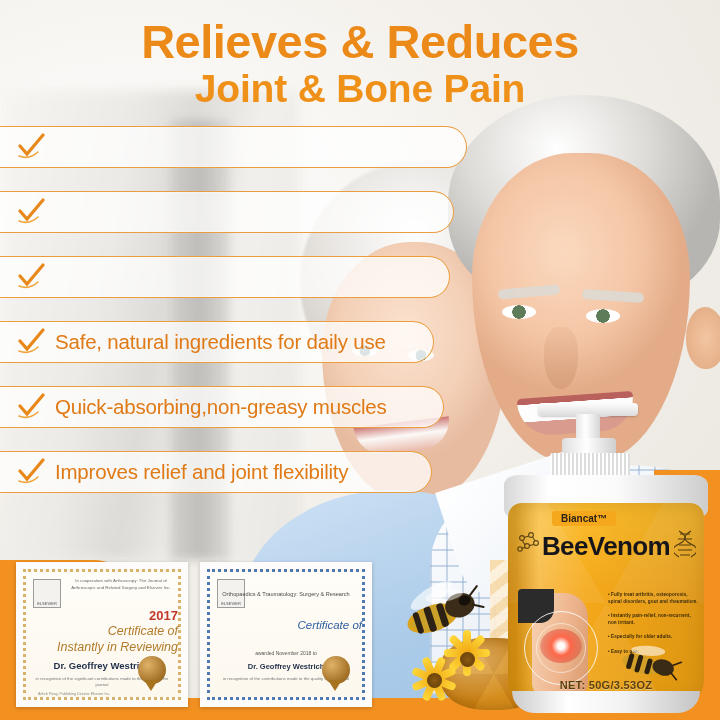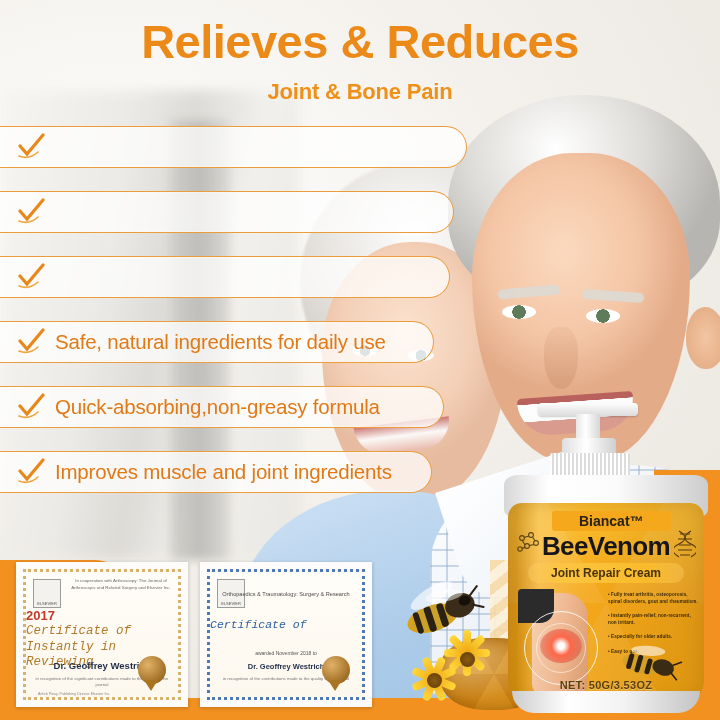--- a/index.html
+++ b/index.html
@@ -102,21 +102,21 @@
     opacity:.9;
   }
 
   
   .heading{position:absolute;left:0;top:18px;width:720px;text-align:center;}
   .title-main{
     font-size:47px;font-weight:bold;color:#eb8a18;letter-spacing:-.5px;line-height:1.04;
     text-shadow:0 1px 0 rgba(255,255,255,.6);
   }
   .title-sub{
-    font-size:22px;font-weight:bold;color:#ef9019;letter-spacing:-.2px;margin-top:12px;
+    font-size:39px;font-weight:bold;color:#ef9019;letter-spacing:-.2px;margin-top:0;
   }
 
   
   .features{position:absolute;left:0;top:126px;width:720px;}
   .pill{
     position:relative;display:flex;align-items:center;
     height:42px;margin-bottom:23px;margin-left:-18px;
     border:1.6px solid #eb9c3c;border-left:none;
     border-radius:0 24px 24px 0;
     background:rgba(255,255,255,.74);
@@ -135,24 +135,24 @@
         box-shadow:0 1px 4px rgba(0,0,0,.22);}
   .cert-inner{width:100%;height:100%;box-sizing:border-box;position:relative;
      background:linear-gradient(#fffdf8,#fdf8ee);}
   .cert1 .cert-inner{border:3px dotted #d8b26a;}
   .cert2 .cert-inner{border:3px dotted #4f79b5;}
   .cert-logo{position:absolute;left:7px;top:7px;width:26px;height:26px;
      border:1px solid #9c9c9c;background:#f4f2ee;font-size:4px;color:#555;
      display:flex;align-items:flex-end;justify-content:center;padding-bottom:1px;}
   .cert-top{position:absolute;left:44px;top:6px;right:6px;text-align:center;
      font-size:4.4px;color:#6a6a6a;line-height:1.5;}
-  .cert-year{position:absolute;left:0;right:16px;top:36px;text-align:left;
+  .cert-year{position:absolute;left:0;right:0;top:36px;text-align:right;
      font-size:13px;font-weight:bold;color:#c0392b;}
-  .cert-title{position:absolute;left:0;right:0;top:52px;text-align:left;
-     font-family:Liberation Mono, monospace;font-style:italic;color:#b07a2a;
+  .cert-title{position:absolute;left:0;right:0;top:52px;text-align:right;
+     font-family:Liberation Sans, sans-serif;font-style:italic;color:#b07a2a;
      font-size:12.5px;line-height:1.25;}
   .cert2 .cert-title{color:#2f5f9e;top:46px;font-size:11.5px;}
   .cert2 .cert-head{position:absolute;left:0;right:0;top:18px;text-align:center;
      font-size:5.6px;color:#4a4a4a;line-height:1.7;}
   .cert-award{position:absolute;left:0;right:0;top:78px;text-align:center;
      font-size:5px;color:#555;}
   .cert-name{position:absolute;left:0;right:0;top:88px;text-align:center;
      font-size:9.5px;font-weight:bold;color:#1f2f4a;}
   .cert2 .cert-name{font-size:7.5px;top:90px;}
   .cert-note{position:absolute;left:8px;right:8px;top:104px;text-align:center;
@@ -194,22 +194,22 @@
      background:linear-gradient(90deg,#d7d7d7,#ffffff 22%,#fbfbfb 55%,#cdcdcd);}
   .jar-body{position:absolute;left:8px;top:100px;width:196px;height:200px;border-radius:14px 14px 22px 22px;
      overflow:hidden;
      background:
        linear-gradient(90deg,rgba(140,90,10,.30) 0 4%,rgba(255,255,255,.18) 16%,rgba(255,255,255,0) 40%,rgba(150,95,10,.22) 100%),
        repeating-conic-gradient(from 30deg at 50% 50%, rgba(255,255,255,.07) 0% 16.6%, rgba(255,255,255,0) 16.6% 33.3%),
        linear-gradient(180deg,#fbbe2e,#f5a81a 45%,#eea312 100%);
      box-shadow:inset 0 0 20px rgba(160,100,10,.35);}
   .jar-base{position:absolute;left:12px;top:288px;width:188px;height:22px;border-radius:0 0 26px 26px;
      background:linear-gradient(90deg,#cccccc,#ffffff 30%,#f2f2f2 60%,#c4c4c4);}
-  .brand-badge{position:absolute;left:44px;top:8px;padding:2px 27px;border-radius:3px;
-     background:#f6a81c;color:#2a2217;font-size:14px;font-weight:bold;}
+  .brand-badge{position:absolute;left:44px;top:8px;padding:2px 9px;border-radius:3px;
+     background:#f6a81c;color:#2a2217;font-size:10px;font-weight:bold;}
   .brand-main{position:absolute;left:0;right:0;top:28px;text-align:center;
      font-size:26px;font-weight:bold;color:#16161a;letter-spacing:-.6px;}
   .brand-sub-wrap{position:absolute;left:20px;top:60px;width:156px;height:20px;border-radius:11px;
      background:linear-gradient(90deg,rgba(255,210,110,.35),#fbc541 25%,#f9bb2b 75%,rgba(255,210,110,.35));
      display:flex;align-items:center;justify-content:center;}
   .brand-sub{font-size:12px;font-weight:bold;color:#4a3208;}
   .jar-bullets{position:absolute;left:100px;top:88px;width:92px;}
   .jar-bullet{font-size:4.6px;color:#3a2a08;line-height:1.55;margin-bottom:7px;
      font-weight:bold;letter-spacing:.1px;}
   .mol-left{position:absolute;left:8px;top:28px;width:26px;height:24px;opacity:.8;}
@@ -301,29 +301,29 @@
         <path d="M3 23 Q13 27 22 19" fill="none" stroke="#f0a43c" stroke-width="1.6" stroke-linecap="round"></path>
       </svg>
       <span class="pill-text">Safe, natural ingredients for daily use</span>
     </div>
 
     <div class="pill" style="width:462px">
       <svg class="check" viewBox="0 0 30 28">
         <path d="M4 13 L11 21 L27 2" fill="none" stroke="#e8881a" stroke-width="3.2" stroke-linecap="round"></path>
         <path d="M3 23 Q13 27 22 19" fill="none" stroke="#f0a43c" stroke-width="1.6" stroke-linecap="round"></path>
       </svg>
-      <span class="pill-text">Quick-absorbing,non-greasy formula</span>
+      <span class="pill-text">Quick-absorbing,non-greasy muscles</span>
     </div>
 
     <div class="pill" style="width:450px">
       <svg class="check" viewBox="0 0 30 28">
         <path d="M4 13 L11 21 L27 2" fill="none" stroke="#e8881a" stroke-width="3.2" stroke-linecap="round"></path>
         <path d="M3 23 Q13 27 22 19" fill="none" stroke="#f0a43c" stroke-width="1.6" stroke-linecap="round"></path>
       </svg>
-      <span class="pill-text">Improves muscle and joint ingredients</span>
+      <span class="pill-text">Improves relief and joint flexibility</span>
     </div>
   </div>
 
   <div class="certs">
 
     <div class="cert cert1">
       <div class="cert-inner">
         <div class="cert-logo">ELSEVIER</div>
         <div class="cert-top">In cooperation with Arthroscopy: The Journal of Arthroscopic and Related Surgery and Elsevier Inc.</div>
         <div class="cert-year">2017</div>
@@ -418,23 +418,20 @@
       <svg class="mol-right" viewBox="0 0 22 30">
         <g fill="none" stroke="#3a2a08" stroke-width="1.1">
           <path d="M5 2 q12 7 0 13 q-12 6 0 13"></path>
           <path d="M17 2 q-12 7 0 13 q12 6 0 13"></path>
           <path d="M6 5 h10 M4 10 h14 M5 16 h12 M4 21 h14 M6 26 h10"></path>
         </g>
       </svg>
 
       <div class="brand-badge">Biancat™</div>
       <div class="brand-main">BeeVenom</div>
-      <div class="brand-sub-wrap">
-        <span class="brand-sub">Joint Repair Cream</span>
-      </div>
 
       <div class="knee">
         <div class="knee-leg"></div>
           <div class="knee-dark"></div>
         <div class="knee-ring r1"></div>
           <div class="knee-ring r2"></div>
         <div class="knee-glow"></div>
       </div>
 
       <div class="jar-bullets">

